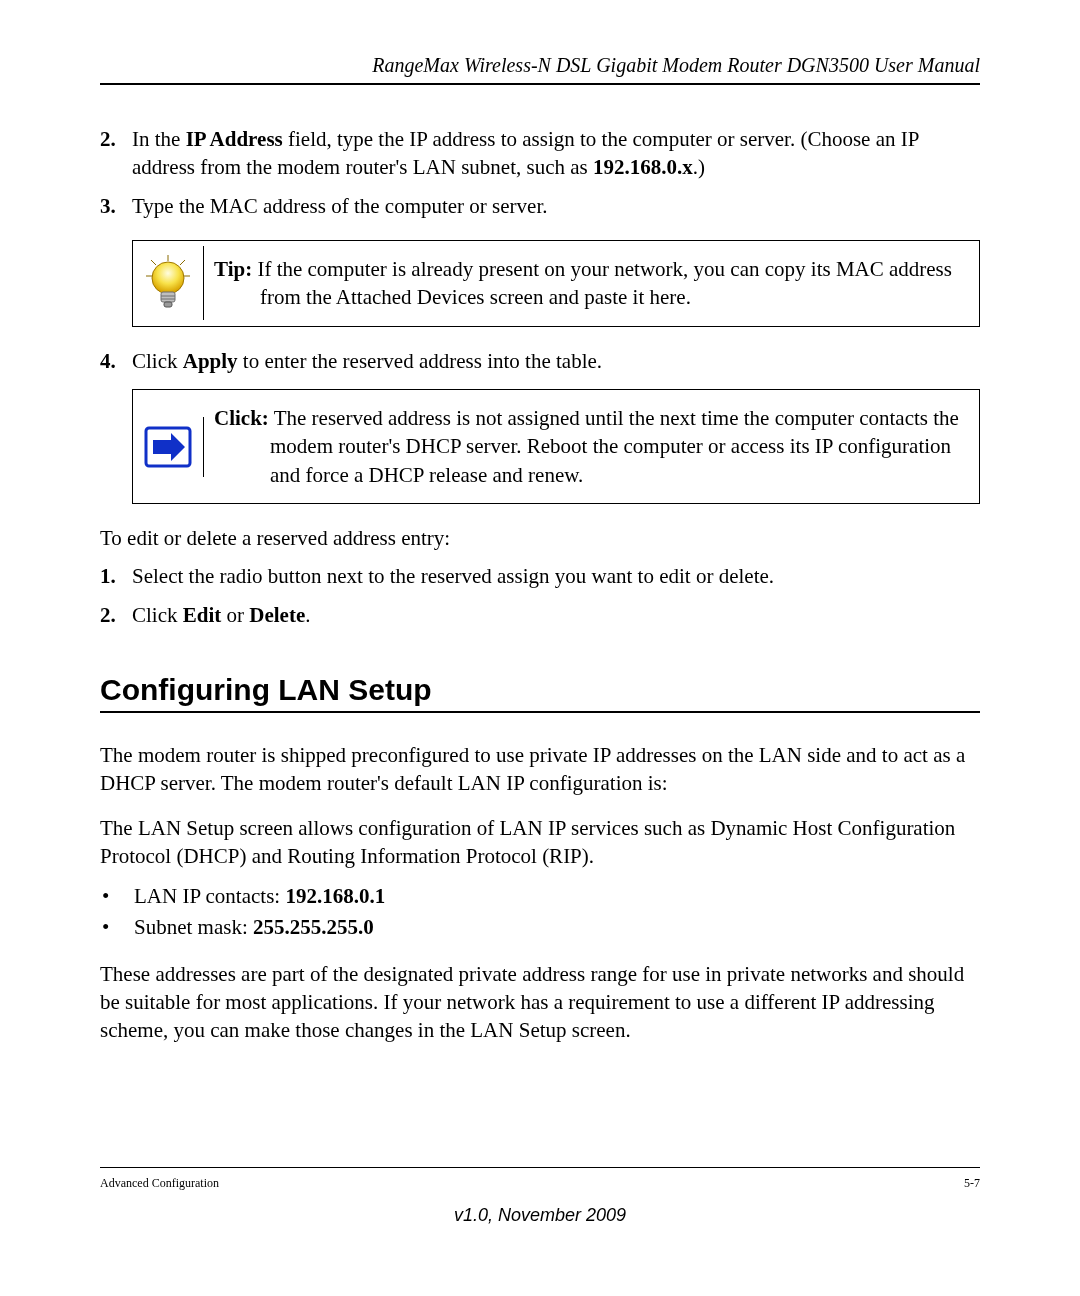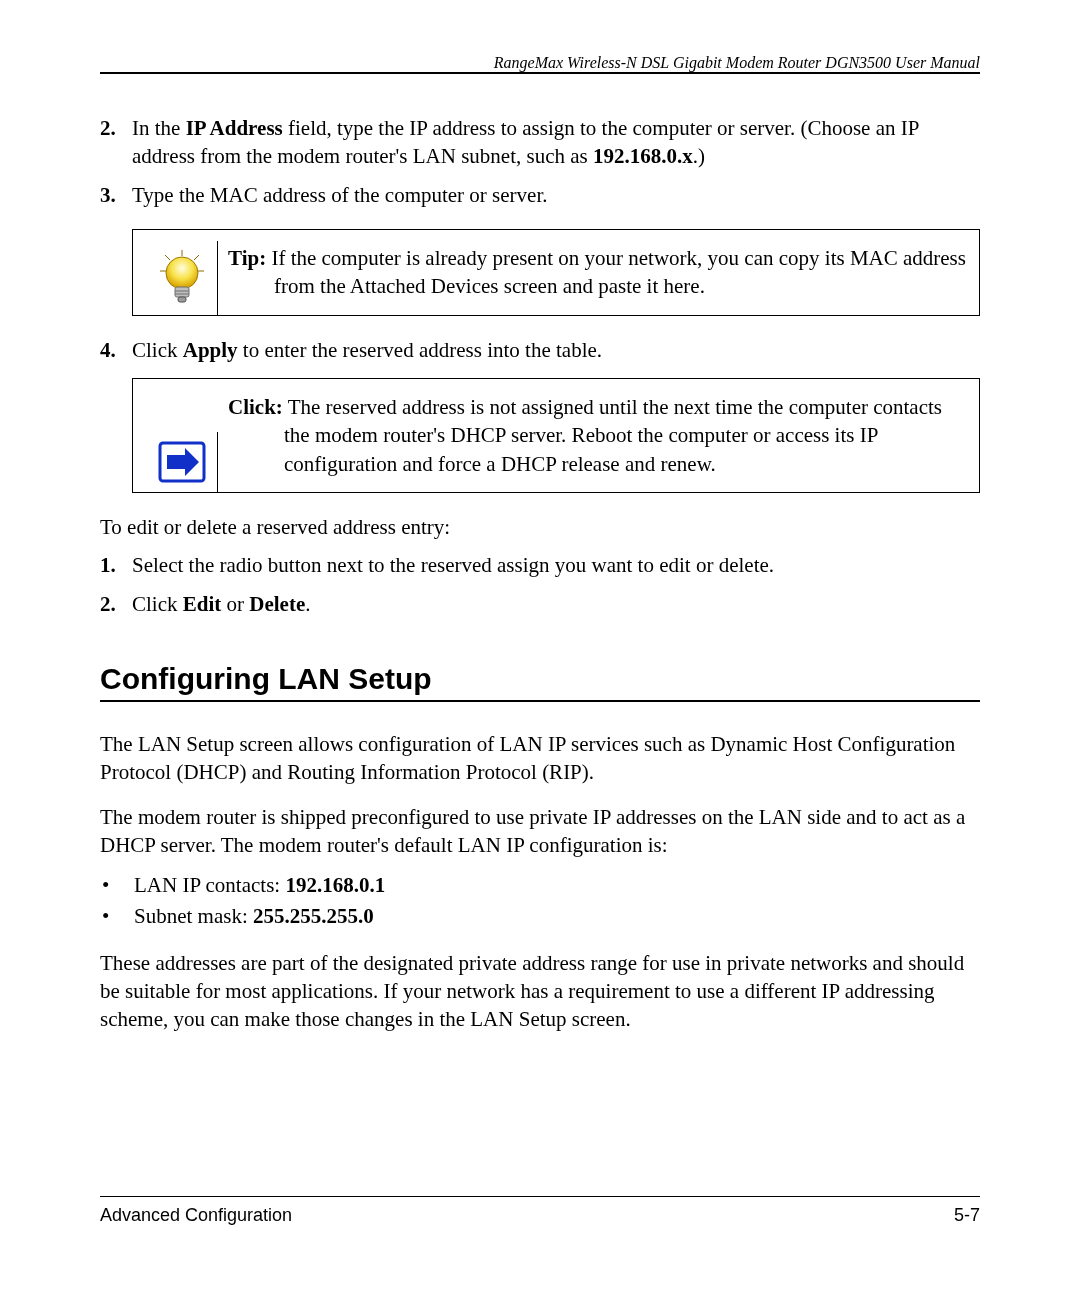--- a/index.html
+++ b/index.html
@@ -11,22 +11,23 @@
   }
   .page {
     width: 1080px;
     height: 1296px;
     position: relative;
     box-sizing: border-box;
     padding: 54px 100px 0 100px;
   }
   .header-title {
     font-style: italic;
-    font-size: 16px;
+    font-size: 20px;
     text-align: right;
+    margin-bottom: 6px;
   }
   .header-rule {
     border: none;
     border-top: 2px solid #000;
     margin: 0 0 40px 0;
   }
   .ol-main {
     list-style: none;
     padding: 0;
     margin: 0;
@@ -44,24 +45,23 @@
     flex: 0 0 32px;
   }
   .ol-body {
     flex: 1;
   }
   .bold { font-weight: bold; }
   .callout {
     margin: 20px 0 20px 32px;
     border: 1px solid #000;
     display: flex;
-    align-items: flex-end;
+    align-items: center;
     font-size: 21px;
     line-height: 1.35;
-    padding-left: 14px;
   }
   .callout-icon-cell {
     border-right: 1px solid #000;
     width: 70px;
     flex: 0 0 70px;
     display: flex;
     align-items: center;
     justify-content: center;
     padding: 8px 0;
   }
@@ -121,22 +121,22 @@
     bottom: 70px;
   }
   .footer-rule {
     border: none;
     border-top: 1.5px solid #000;
     margin: 0 0 8px 0;
   }
   .footer-row {
     display: flex;
     justify-content: space-between;
-    font-family: Liberation Sans, sans-serif;
-    font-size: 18px;
+    font-family: Liberation Serif, serif;
+    font-size: 12px;
     align-items: flex-end;
   }
   .footer-version {
     text-align: center;
     font-style: italic;
     font-family: Arial, Helvetica, sans-serif;
     font-size: 18px;
     margin-top: 14px;
   }
 </style>
@@ -224,22 +224,22 @@
       <span class="ol-num">2.</span>
       <span class="ol-body">
         <span>Click </span><span class="bold">Edit</span><span> or </span><span class="bold">Delete</span><span>.</span>
       </span>
     </li>
   </ol>
 
   <h2 class="h2">Configuring LAN Setup</h2>
   <hr class="h2-rule">
 
+  <p class="para">The modem router is shipped preconfigured to use private IP addresses on the LAN side and to act as a DHCP server. The modem router's default LAN IP configuration is:</p>
   <p class="para">The LAN Setup screen allows configuration of LAN IP services such as Dynamic Host Configuration Protocol (DHCP) and Routing Information Protocol (RIP).</p>
-  <p class="para">The modem router is shipped preconfigured to use private IP addresses on the LAN side and to act as a DHCP server. The modem router's default LAN IP configuration is:</p>
 
   <ul class="ul-bullets">
     <li>
       <span class="bullet-dot">•</span>
       <span>
         <span>LAN IP contacts: </span><span class="bold">192.168.0.1</span>
       </span>
     </li>
     <li>
       <span class="bullet-dot">•</span>
@@ -250,15 +250,16 @@
   </ul>
 
   <p class="para">These addresses are part of the designated private address range for use in private networks and should be suitable for most applications. If your network has a requirement to use a different IP addressing scheme, you can make those changes in the LAN Setup screen.</p>
 
   <div class="footer">
     <hr class="footer-rule">
     <div class="footer-row">
       <span>Advanced Configuration</span>
       <span>5-7</span>
     </div>
+    <div class="footer-version">v1.0, November 2009</div>
   </div>
 
 </div>
 
 </body></html>

